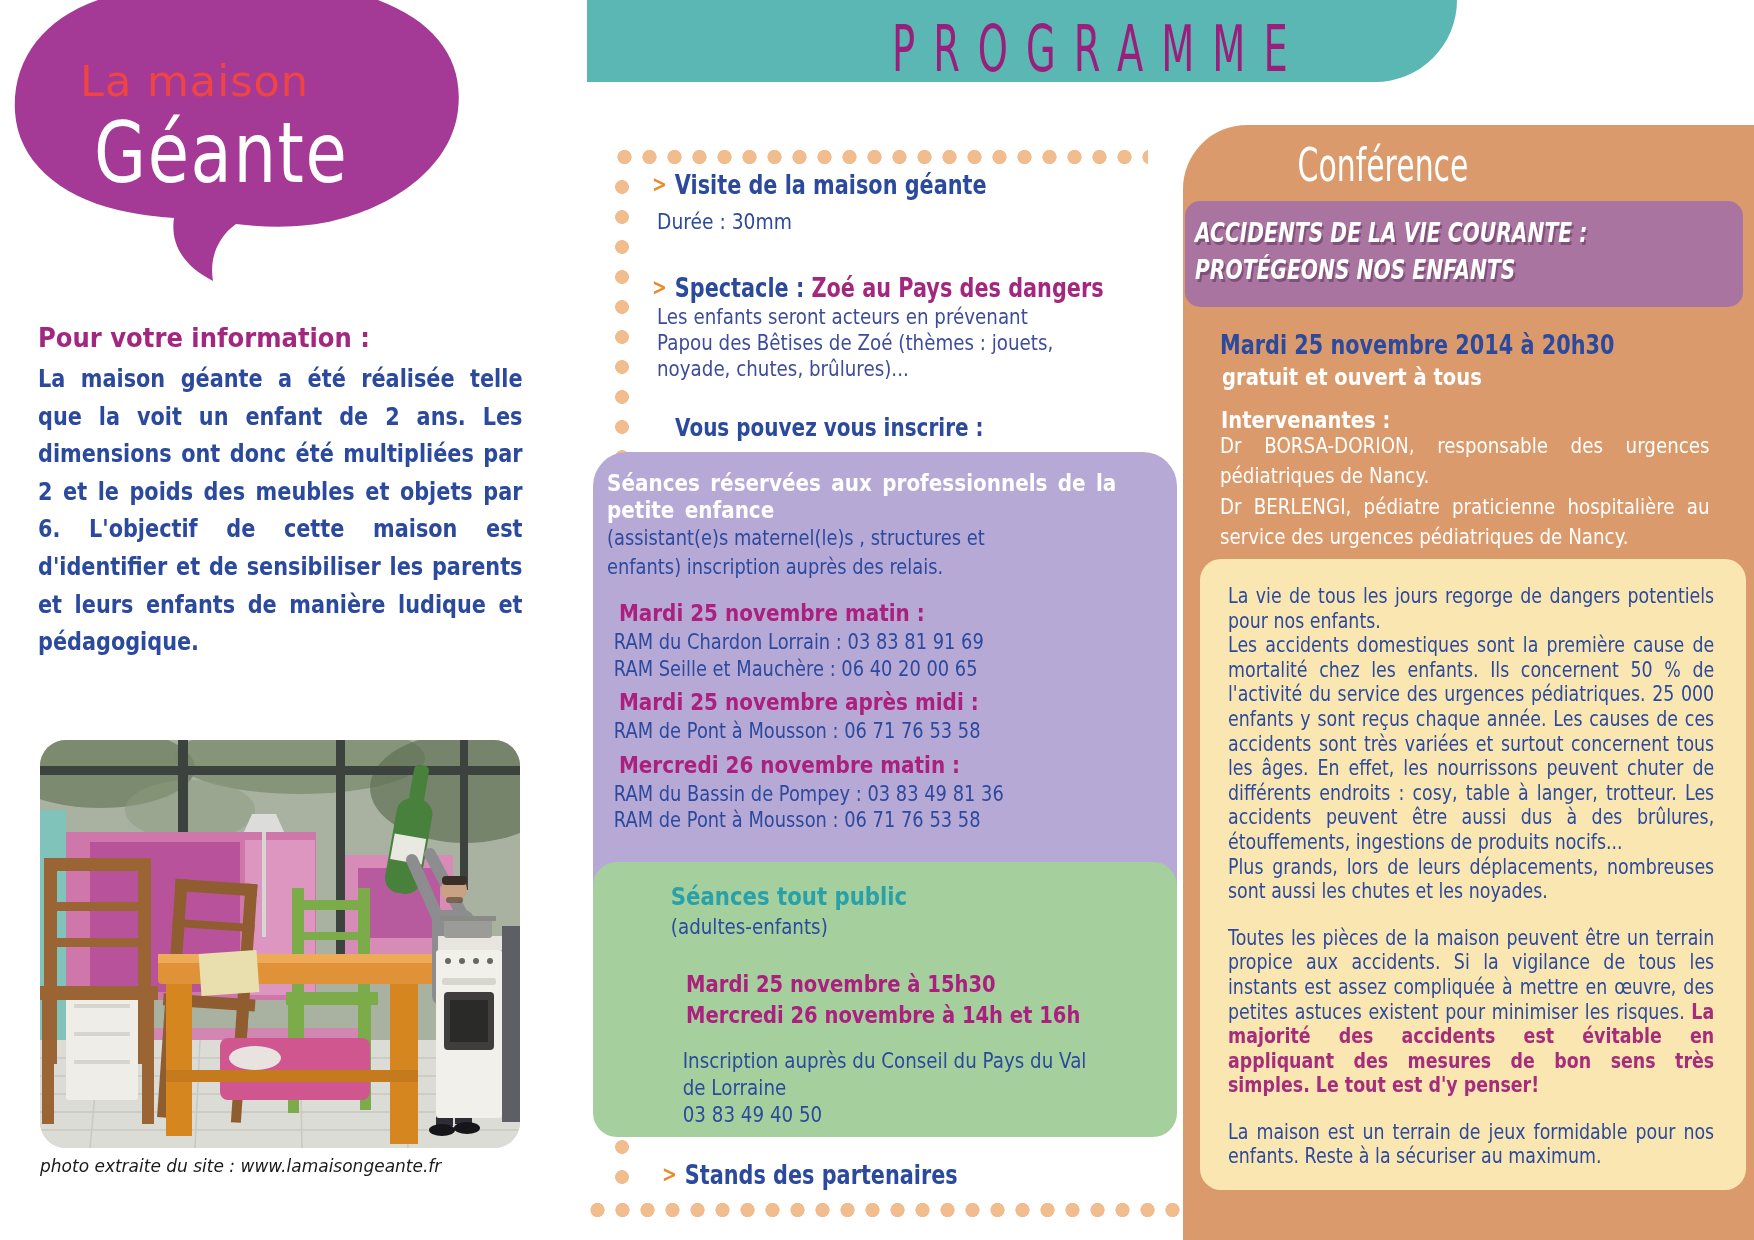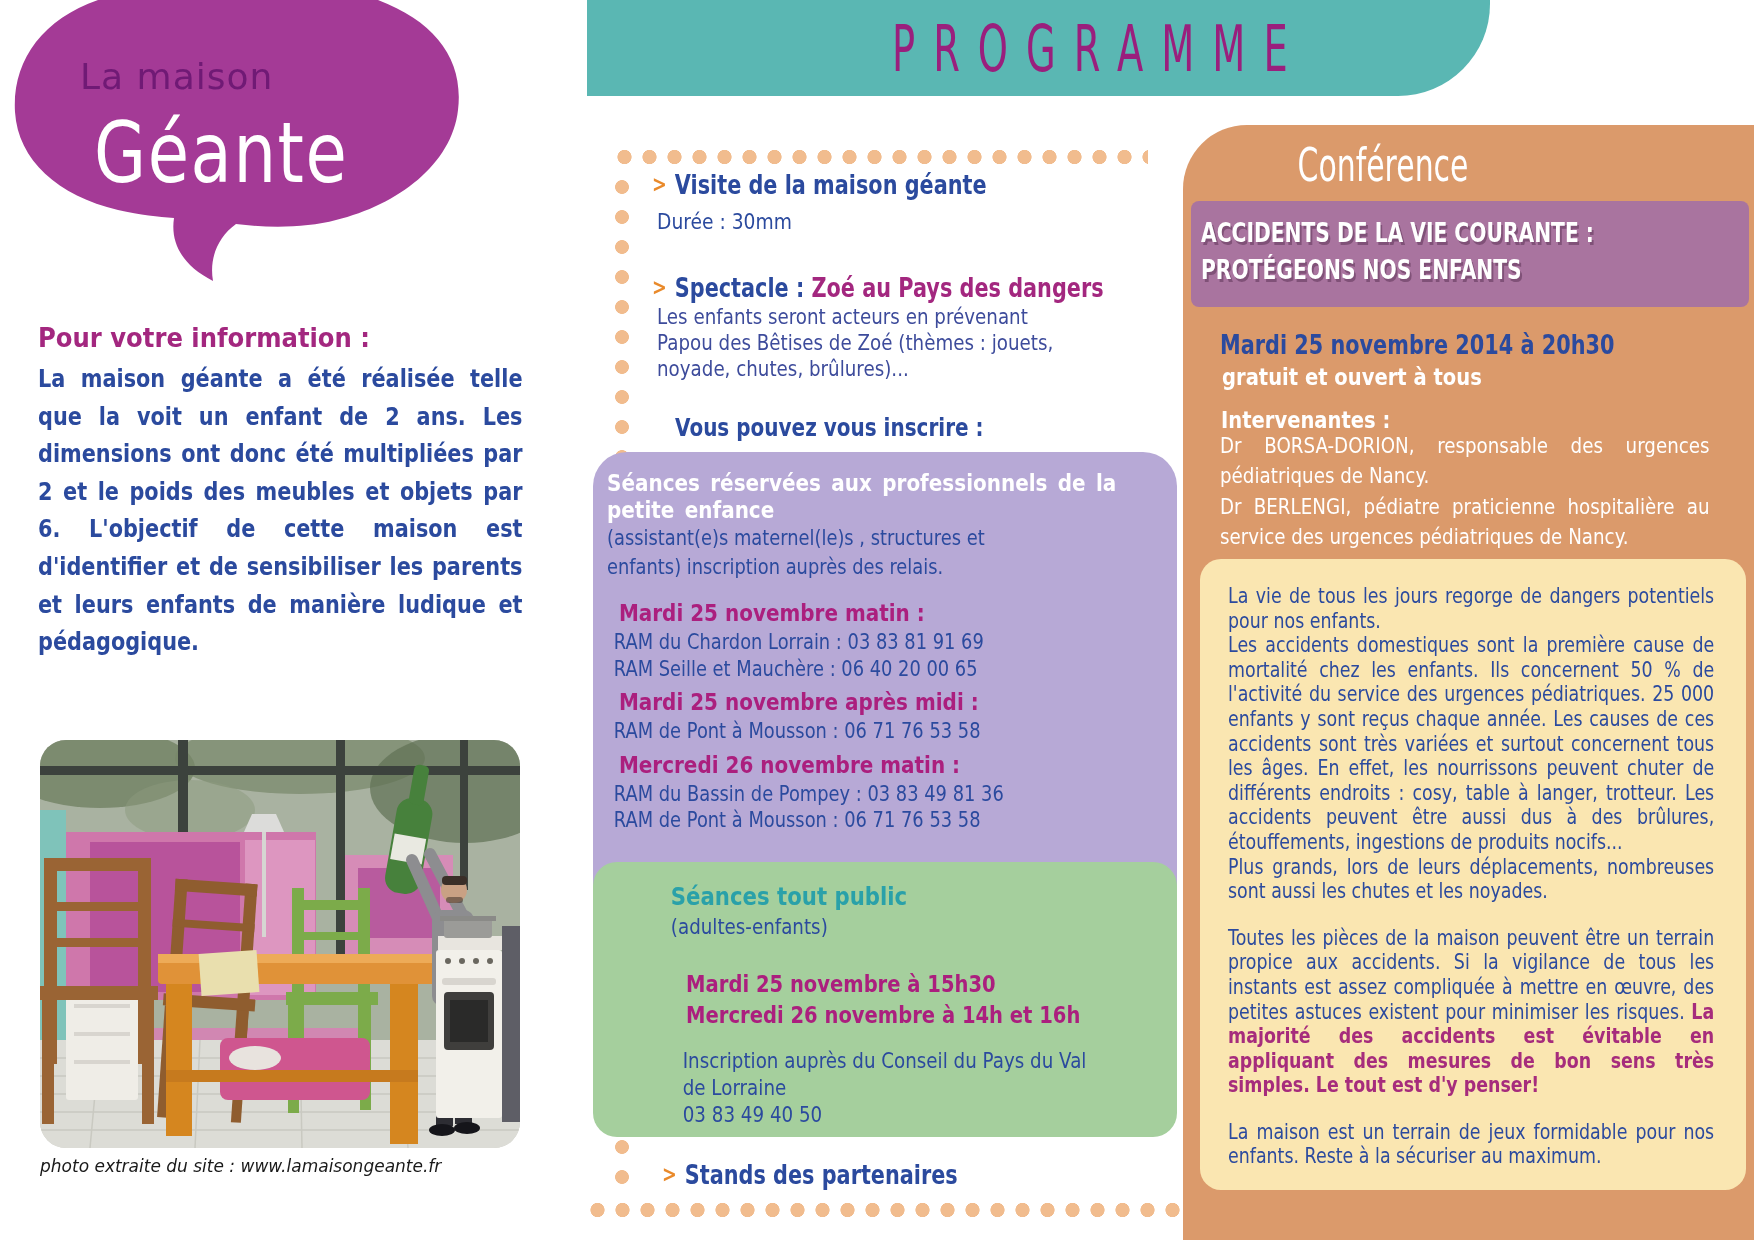--- a/index.html
+++ b/index.html
@@ -4,29 +4,29 @@
 <style>
   html,body{margin:0;padding:0;background:#fff;}
   .page{position:relative;width:1754px;height:1240px;background:#ffffff;overflow:hidden;
         font-family:"DejaVu Sans",sans-serif;}
   .abs{position:absolute;}
   .blue{color:#2b4a9e;}
   .mag{color:#a3277f;}
 
   
   .bubble-svg{left:6px;top:0;width:470px;height:292px;}
-  .logo1{left:80px;top:56px;font-size:36px;color:#701a75;letter-spacing:1px;}
+  .logo1{left:80px;top:56px;font-size:43px;color:#ef4444;letter-spacing:1px;}
   .logo2{left:94px;top:104px;font-size:84px;color:#fff;letter-spacing:2px;transform:scaleX(.8);transform-origin:0 0;}
   .info-heading{left:38px;top:322px;font-size:27px;font-weight:bold;color:#a3277f;transform:scaleX(.9);transform-origin:0 0;white-space:nowrap;}
   .info-par{left:38px;top:360px;width:570px;font-size:24.5px;line-height:37.6px;font-weight:bold;color:#2b4a9e;text-align:justify;transform:scaleX(.85);transform-origin:0 0;}
   .photo{left:40px;top:740px;width:480px;height:408px;border-radius:26px;overflow:hidden;background:#cfcfc8;}
   .caption{left:40px;top:1156px;font-size:17px;font-style:italic;color:#1a1a1a;}
 
   
-  .teal-bar{left:587px;top:0;width:870px;height:96px;background:#5ab7b3;border-bottom-right-radius:92px;padding-left:33px;}
+  .teal-bar{left:587px;top:0;width:870px;height:82px;background:#5ab7b3;border-bottom-right-radius:92px;}
   .prog-title{position:absolute;left:305px;top:12px;width:600px;font-size:64px;letter-spacing:30px;color:#9a1f7d;transform:scaleX(.6);transform-origin:0 0;white-space:nowrap;}
 
   
   .dots-top{left:612px;top:149px;width:536px;height:16px;
     background-image:radial-gradient(circle,#f1bc8e 6.8px,rgba(0,0,0,0) 7.4px);background-size:25px 16px;background-position:0 50%;}
   .dots-left{left:614px;top:172px;width:16px;height:1020px;
     background-image:radial-gradient(circle,#f1bc8e 6.6px,rgba(0,0,0,0) 7.2px);background-size:16px 30px;background-position:50% 0;}
   .dots-bottom{left:585px;top:1202px;width:595px;height:16px;
     background-image:radial-gradient(circle,#f1bc8e 6.8px,rgba(0,0,0,0) 7.4px);background-size:25px 16px;background-position:0 50%;}
 
@@ -53,21 +53,21 @@
   .pub-date{font-size:23px;font-weight:bold;color:#ab1f7e;line-height:31px;margin-left:86px;white-space:nowrap;}
   .pub-date1{margin-top:30px;}
   .pub-insc{font-size:21.5px;color:#2b4a9e;line-height:27px;margin-left:82px;white-space:nowrap;}
   .pub-insc1{margin-top:16px;}
 
   .stands-line{left:662px;top:1160px;font-size:26px;font-weight:bold;color:#2b4a9e;white-space:nowrap;transform:scaleX(.8);transform-origin:0 0;}
 
   
   .orange-col{left:1183px;top:113px;width:576px;height:1127px;background:#db9a6b;border-top-left-radius:64px;margin-top:12px;}
   .conf-title{position:absolute;left:30px;top:13px;width:340px;text-align:center;font-size:46px;color:#fff;transform:scaleX(.65);transform-origin:50% 0;white-space:nowrap;}
-  .conf-banner{position:absolute;left:8px;top:76px;width:558px;height:106px;background:#a9749f;border-radius:8px;}
+  .conf-banner{position:absolute;left:2px;top:76px;width:558px;height:106px;background:#a9749f;border-radius:15px;font-style:italic;}
   .banner-line{position:absolute;left:10px;font-size:27px;font-weight:bold;color:#fff;white-space:nowrap;
                text-shadow:2.5px 2.5px 0 rgba(94,52,88,.55);transform:scaleX(.75);transform-origin:0 0;}
   .bl1{top:16px;} .bl2{top:53px;}
   .conf-date{position:absolute;left:37px;top:205px;font-size:26px;font-weight:bold;color:#2b4a9e;white-space:nowrap;transform:scaleX(.8);transform-origin:0 0;}
   .conf-free{position:absolute;left:39px;top:239px;font-size:23px;font-weight:bold;color:#fff;white-space:nowrap;transform:scaleX(.85);transform-origin:0 0;}
   .conf-spk-h{position:absolute;left:38px;top:282px;font-size:23px;font-weight:bold;color:#fff;white-space:nowrap;transform:scaleX(.85);transform-origin:0 0;}
   .conf-speakers{position:absolute;left:37px;top:306px;width:576px;transform:scaleX(.85);transform-origin:0 0;
                  font-size:21.5px;line-height:29.5px;color:#fff;text-align:justify;}
   .conf-speakers p{margin:0 0 2px 0;}
   .yellow-box{position:absolute;left:17px;top:434px;width:546px;height:631px;background:#fae6b1;border-radius:21px;overflow:hidden;}

